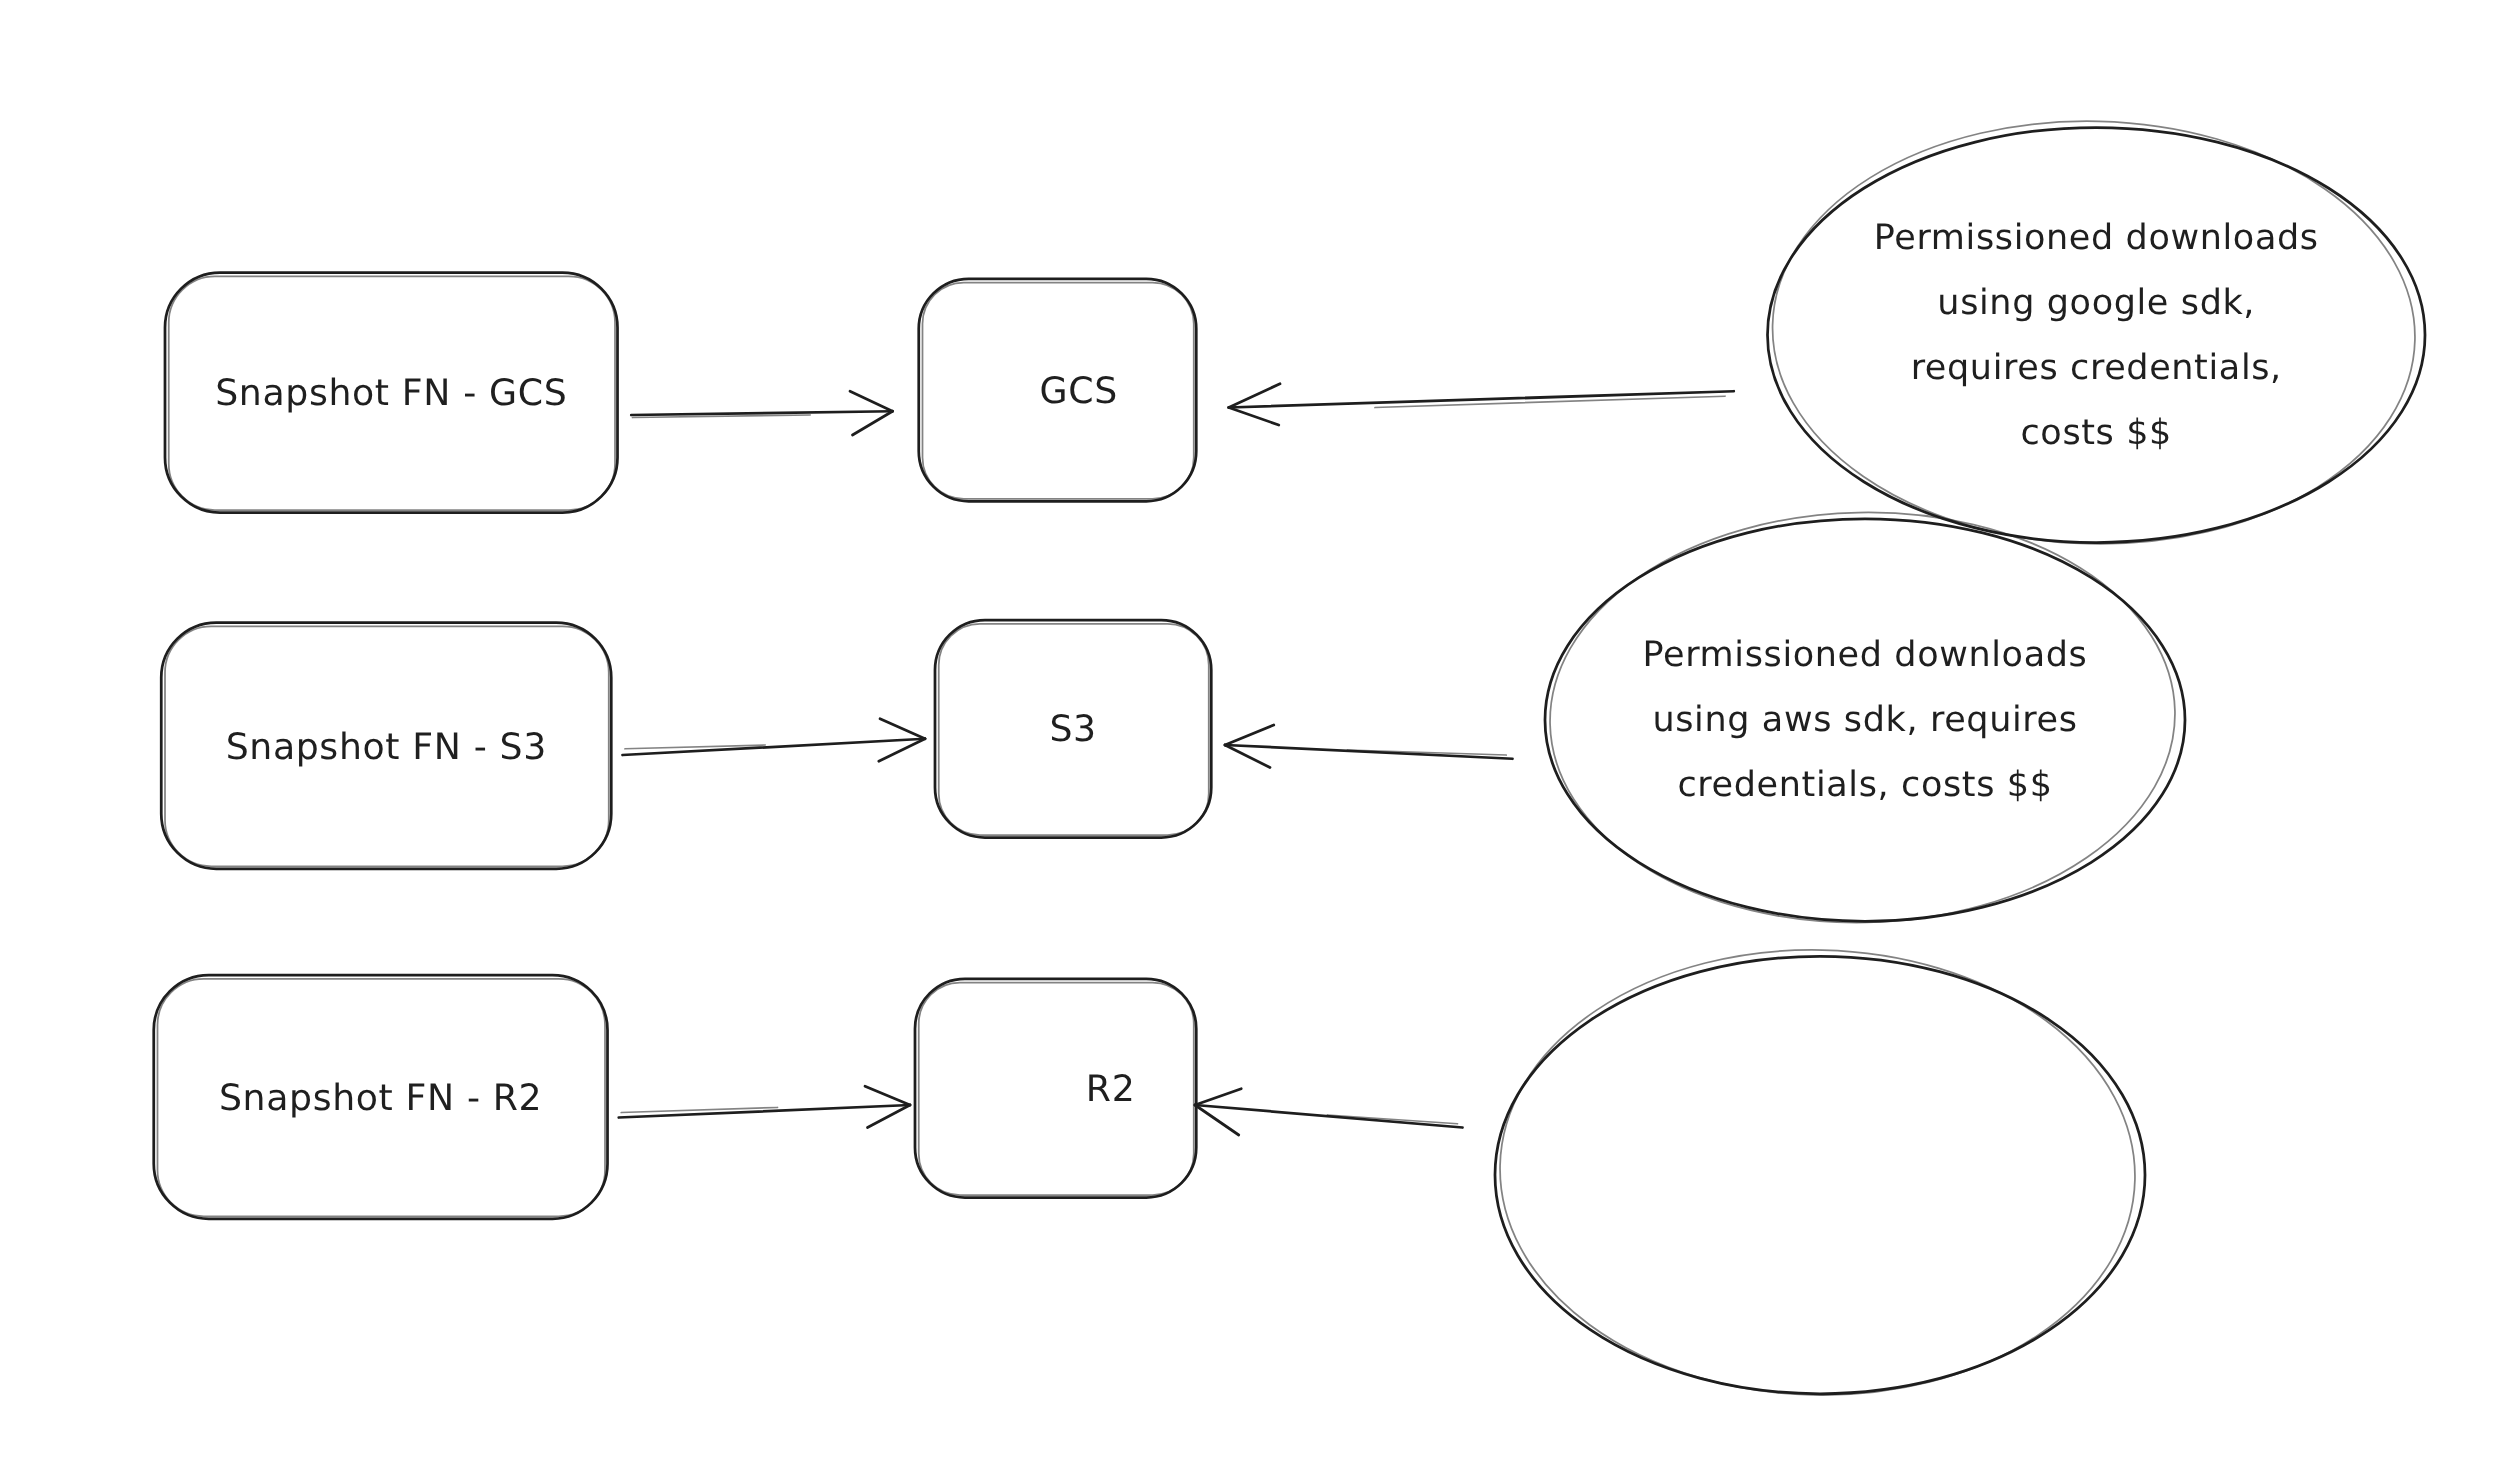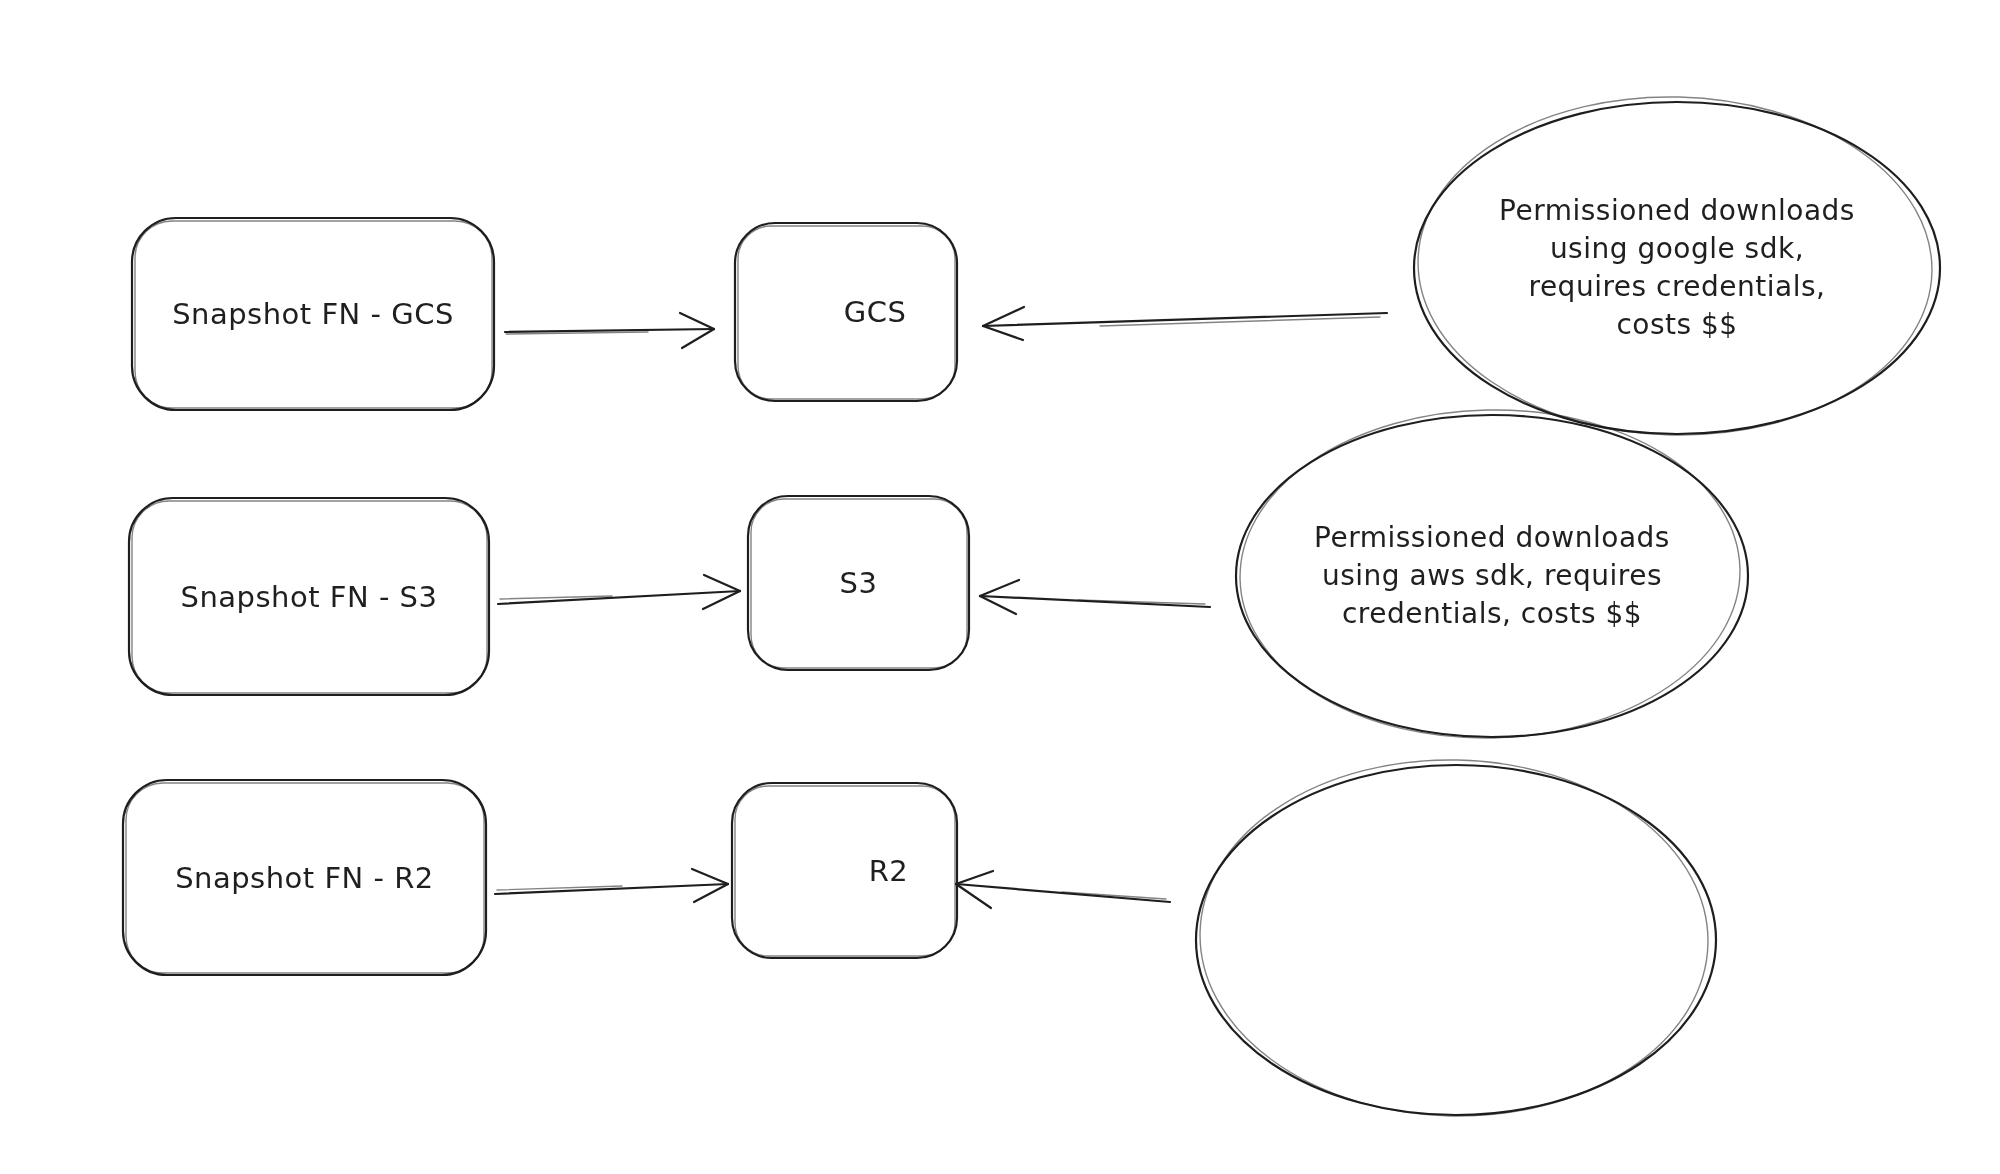--- a/index.html
+++ b/index.html
@@ -32,21 +32,21 @@
     display: flex;
     align-items: center;
     justify-content: center;
     text-align: center;
     letter-spacing: 0.5px;
     pointer-events: none;
   }
   .node-label { font-size: 29px; }
   .note-label {
     font-size: 28px;
-    line-height: 38px;
+    line-height: 52px;
     white-space: pre-line;
   }
 </style>
 </head>
 <body>
 
 <div class="canvas">
 
   <svg class="shapes" width="2000" height="1174" viewBox="0 0 2000 1174" aria-hidden="true">
 
@@ -120,21 +120,21 @@
       <path d="M956 884 L993 871"></path>
       <path d="M956 884 L991 908"></path>
     </g>
     <g>
       <ellipse cx="1456" cy="940" rx="260" ry="175"></ellipse>
       <ellipse class="dup" cx="1454" cy="938" rx="254" ry="178" transform="rotate(1.3 1454 938)"></ellipse>
     </g>
   </svg>
 
   <div class="label node-label" style="left:132px; top:218px; width:362px; height:192px;">Snapshot FN - GCS</div>
-  <div class="label node-label" style="left:735px; top:223px; width:256px; height:178px;padding-left:12px;">GCS</div>
+  <div class="label node-label" style="left:735px; top:223px; width:256px; height:178px;">GCS</div>
   <div class="label note-label" style="left:1424px; top:110px; width:506px; height:316px;">Permissioned downloads
 using google sdk,
 requires credentials,
 costs $$</div>
 
   <div class="label node-label" style="left:129px; top:498px; width:360px; height:197px;">Snapshot FN - S3</div>
   <div class="label node-label" style="left:748px; top:496px; width:221px; height:174px;">S3</div>
   <div class="label note-label" style="left:1242px; top:420px; width:500px; height:312px;">Permissioned downloads
 using aws sdk, requires
 credentials, costs $$</div>

